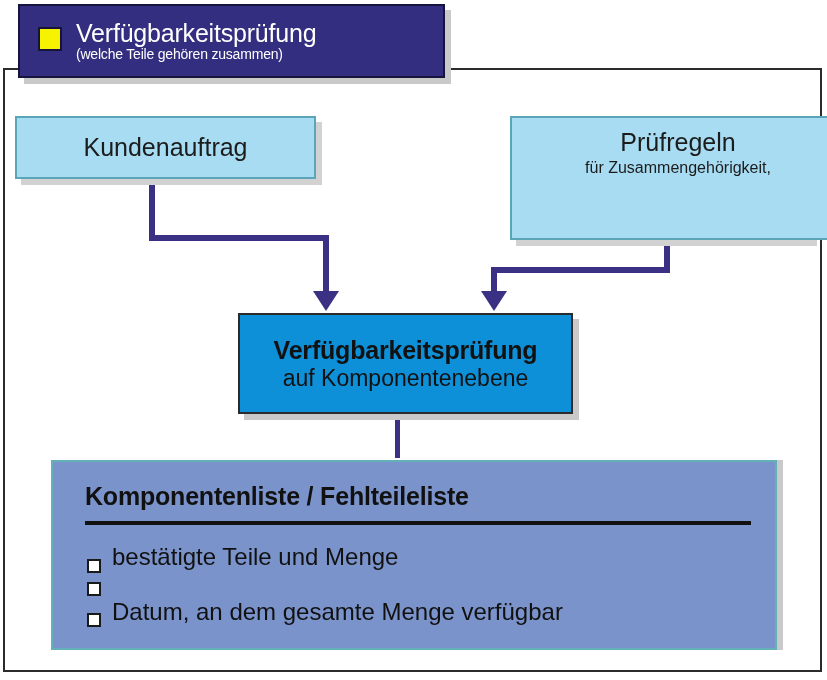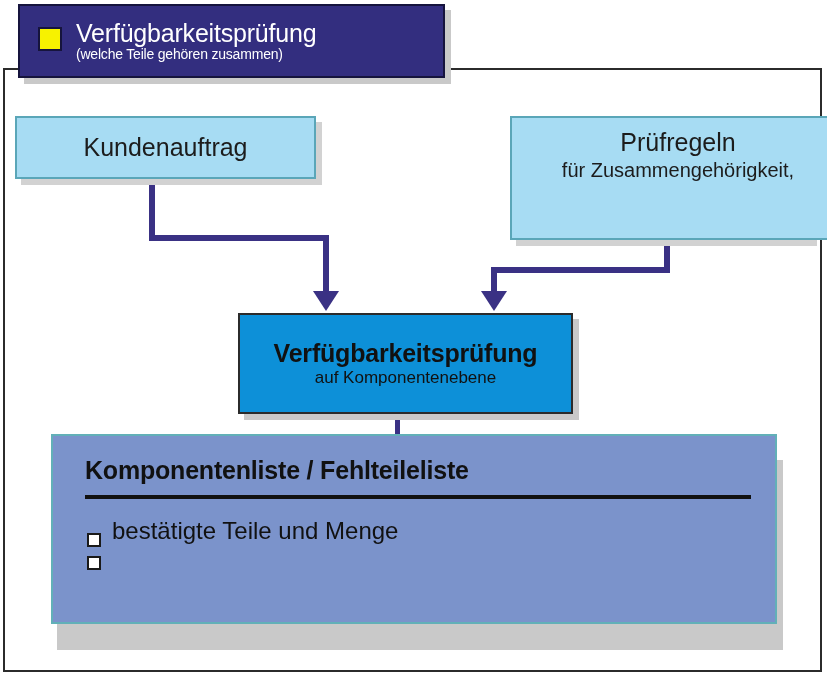--- a/index.html
+++ b/index.html
@@ -104,21 +104,21 @@
 
   #box-pruefregeln {
     left: 510px;
     top: 116px;
     width: 336px;
     height: 124px;
     justify-content: flex-start;
     padding-top: 10px;
   }
   #box-pruefregeln .line-main { font-size: 25px; margin-bottom: 2px; }
-  #box-pruefregeln .line-sub  { font-size: 20px; line-height: 1.18; }
+  #box-pruefregeln .line-sub  { font-size: 16px; line-height: 1.18; }
 
   
   #box-verfuegbarkeit {
     position: absolute;
     left: 238px;
     top: 313px;
     width: 335px;
     height: 101px;
     background: #0d90d8;
     border: 2px solid #2b2b2b;
@@ -129,34 +129,34 @@
     justify-content: center;
     color: #111111;
     text-align: center;
   }
   #box-verfuegbarkeit .line-main {
     font-size: 25px;
     font-weight: bold;
     letter-spacing: -0.2px;
   }
   #box-verfuegbarkeit .line-sub {
-    font-size: 17px;
+    font-size: 23px;
   }
   #shadow-verfuegbarkeit {
     left: 244px;
     top: 319px;
     width: 335px;
     height: 101px;
   }
 
   
   #box-komponentenliste {
     position: absolute;
     left: 51px;
-    top: 434px;
+    top: 460px;
     width: 726px;
     height: 190px;
     background: #7b93cb;
     border: 2px solid #62b0b8;
     box-sizing: border-box;
     padding: 20px 32px 0 32px;
     color: #111111;
   }
   #shadow-komponentenliste {
     left: 57px;
@@ -252,20 +252,24 @@
     <div class="result-title">Komponentenliste / Fehlteileliste</div>
     <div class="result-rule"></div>
     <ul class="result-list">
       <li>
         <span class="check-square"></span>
         <span>bestätigte Teile und Menge</span>
       </li>
       <li>
         <span class="check-square"></span>
       </li>
+      <li>
+        <span class="check-square"></span>
+        <span>Datum, an dem gesamte Menge verfügbar</span>
+      </li>
     </ul>
   </div>
 
   <div class="shadow title-banner-shadow"></div>
   <div class="title-banner">
     <span class="bullet-square"></span>
     <span class="title-text-wrap">
       <div class="title-line1">Verfügbarkeitsprüfung</div>
       <div class="title-line2">(welche Teile gehören zusammen)</div>
     </span>

